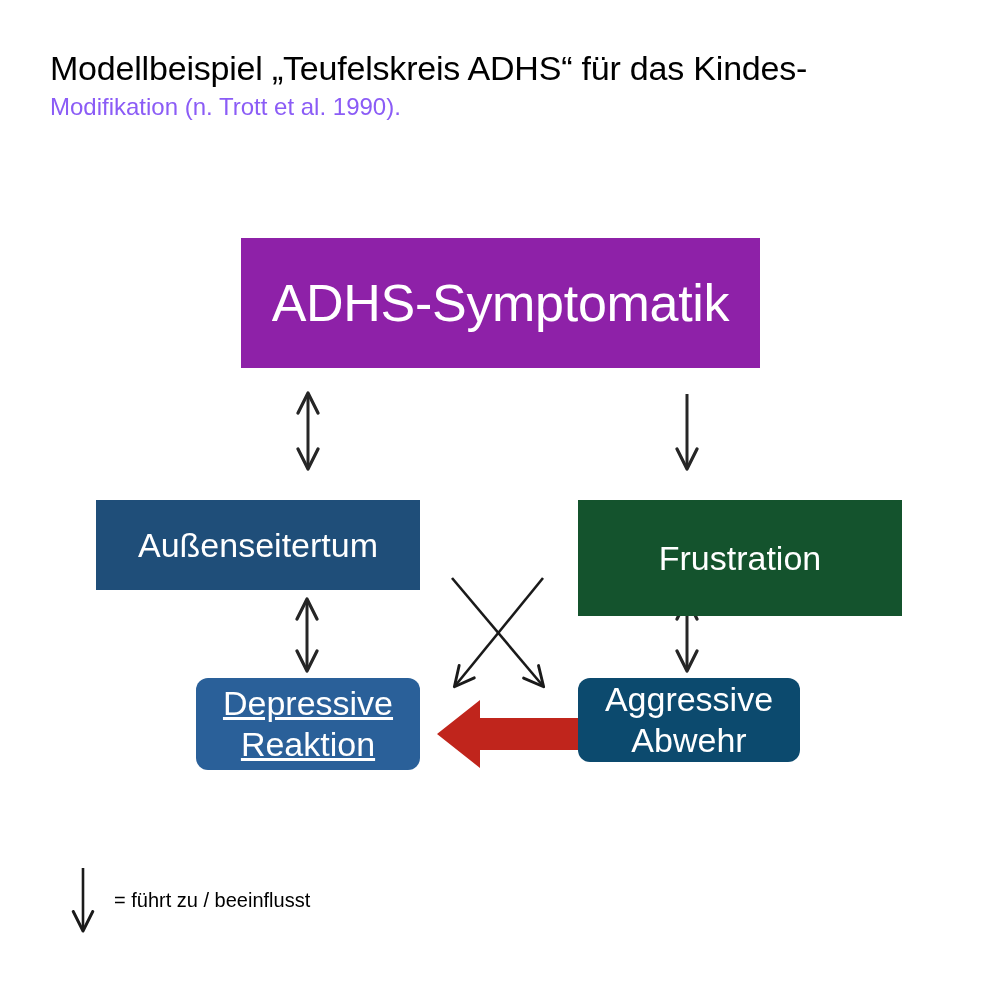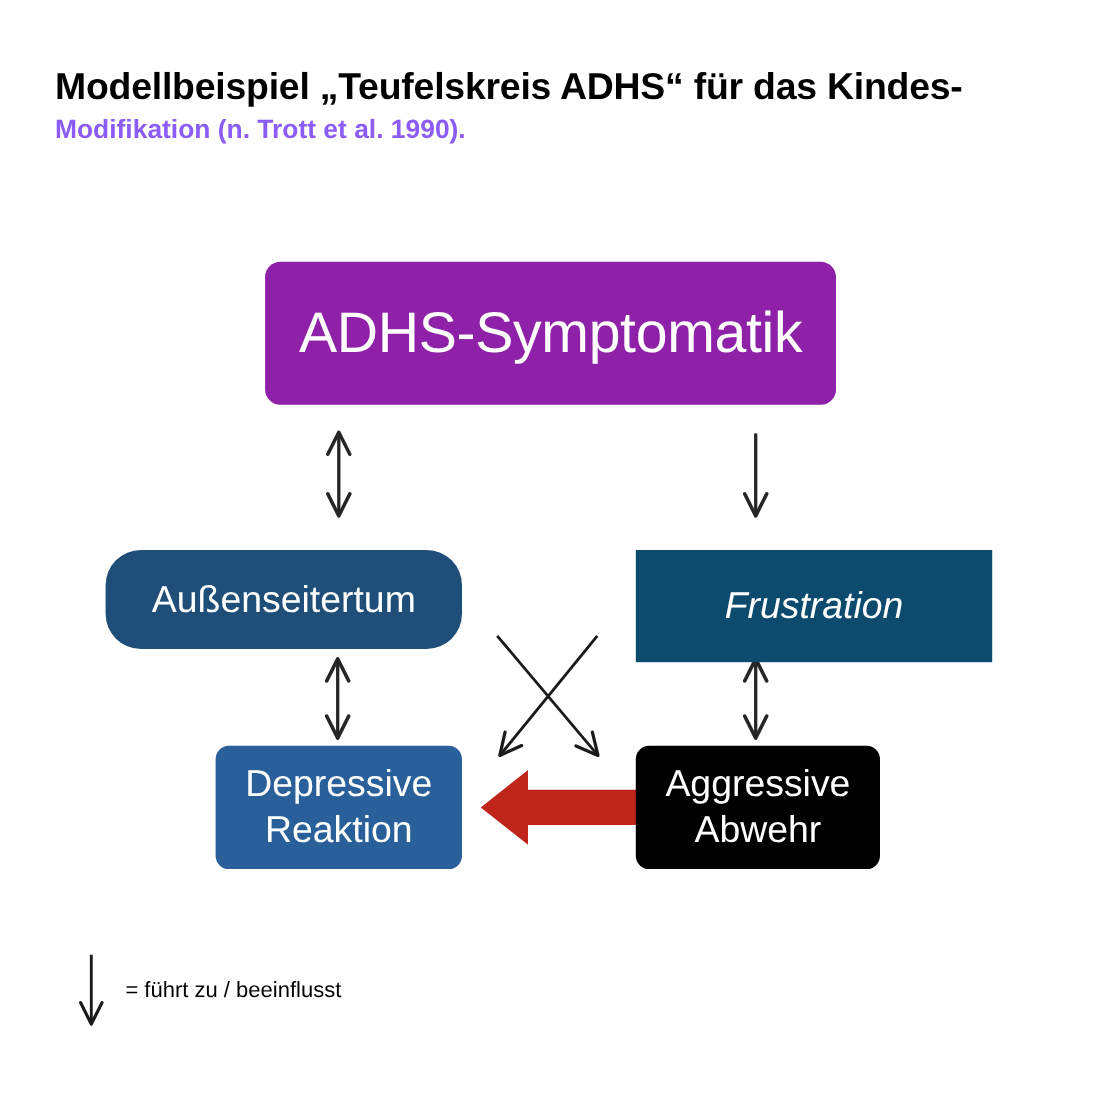--- a/index.html
+++ b/index.html
@@ -20,23 +20,22 @@
     position: absolute;
     left: 0; top: 0;
     width: 1000px;
     height: 1000px;
   }
 
   
   .title-block {
     position: absolute;
     left: 50px;
-    top: 59px;
+    top: 48px;
     width: 830px;
-    font-weight: bold;
   }
   .title-line {
     font-size: 34px;
     line-height: 41px;
     letter-spacing: -0.2px;
     color: #000;
     white-space: nowrap;
   }
   .subtitle-line {
     font-size: 24px;
@@ -61,64 +60,62 @@
     width: 100%;
     white-space: pre-line;
   }
 
   .node-top {
     left: 241px;
     top: 238px;
     width: 519px;
     height: 130px;
     background: #8E21A8;
-    border-radius: 14px;
   }
   .node-top .node-label {
     font-size: 52px;
     line-height: 56px;
     letter-spacing: -0.3px;
   }
 
   .node-left-mid {
     left: 96px;
     top: 500px;
     width: 324px;
     height: 90px;
     background: #1F4E79;
-    border-radius: 32px;
   }
   .node-right-mid {
     left: 578px;
     top: 500px;
     width: 324px;
-    height: 102px;
-    background: #0c4a6e;
-    font-style: italic;
+    height: 116px;
+    background: #14532d;
   }
   .node-left-mid .node-label,
   .node-right-mid .node-label {
     font-size: 34px;
     line-height: 38px;
   }
 
   .node-left-bot {
     left: 196px;
     top: 678px;
     width: 224px;
-    height: 112px;
+    height: 92px;
     background: #2A6099;
     border-radius: 12px;
+    text-decoration: underline;
   }
   .node-right-bot {
     left: 578px;
     top: 678px;
     width: 222px;
-    height: 112px;
-    background: #000000;
+    height: 84px;
+    background: #0c4a6e;
     border-radius: 12px;
   }
   .node-left-bot .node-label,
   .node-right-bot .node-label {
     font-size: 34px;
     line-height: 41px;
   }
 
   
   .legend {

